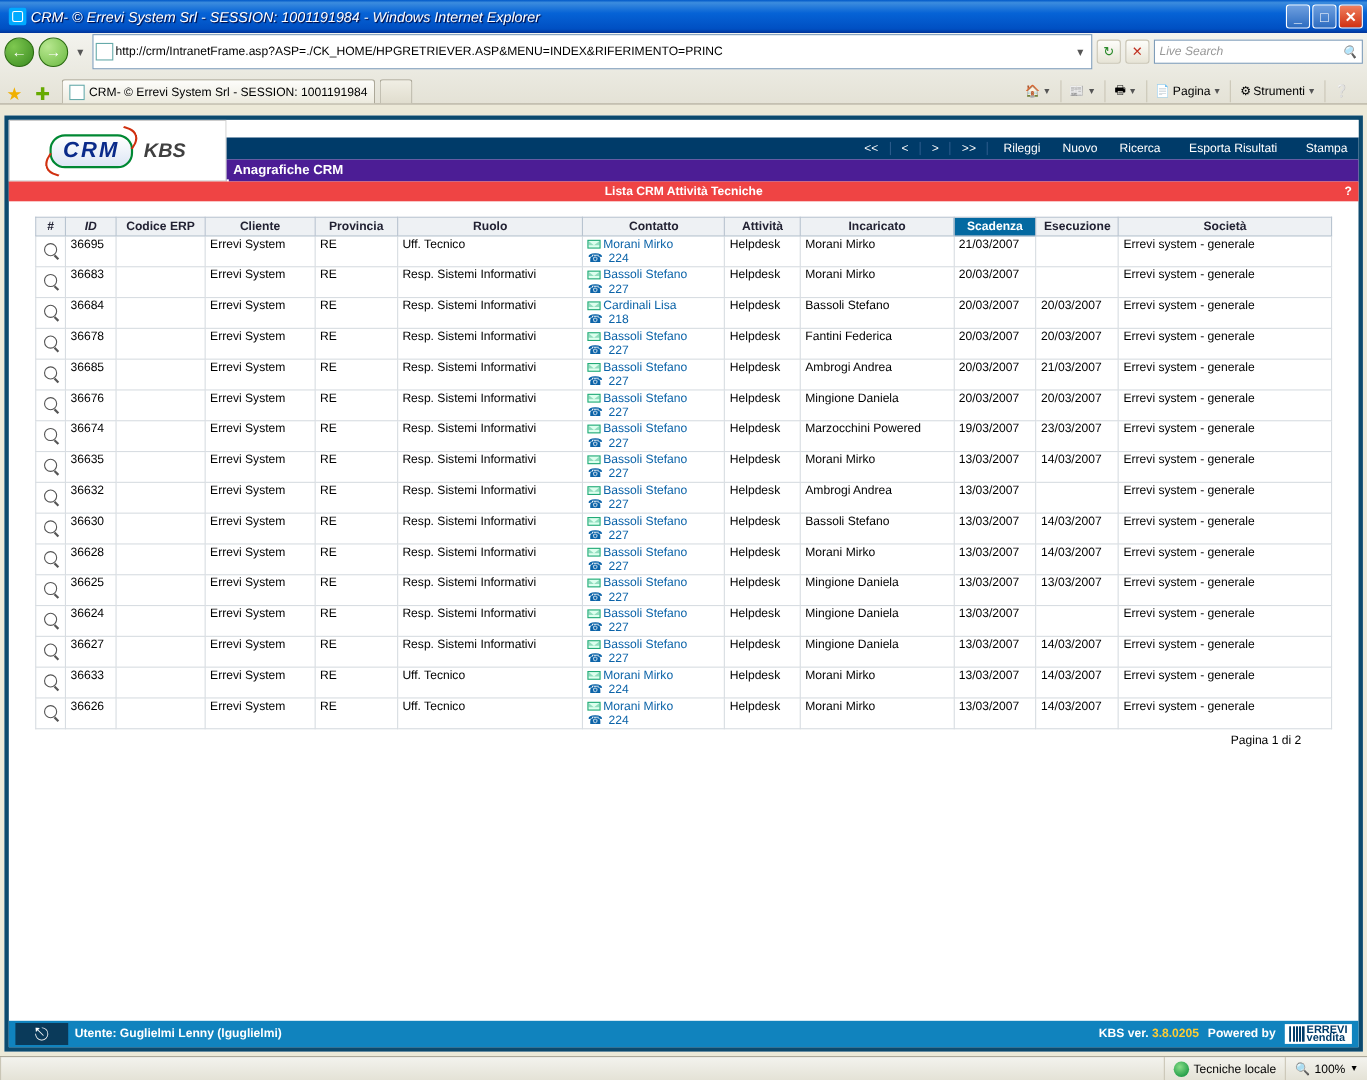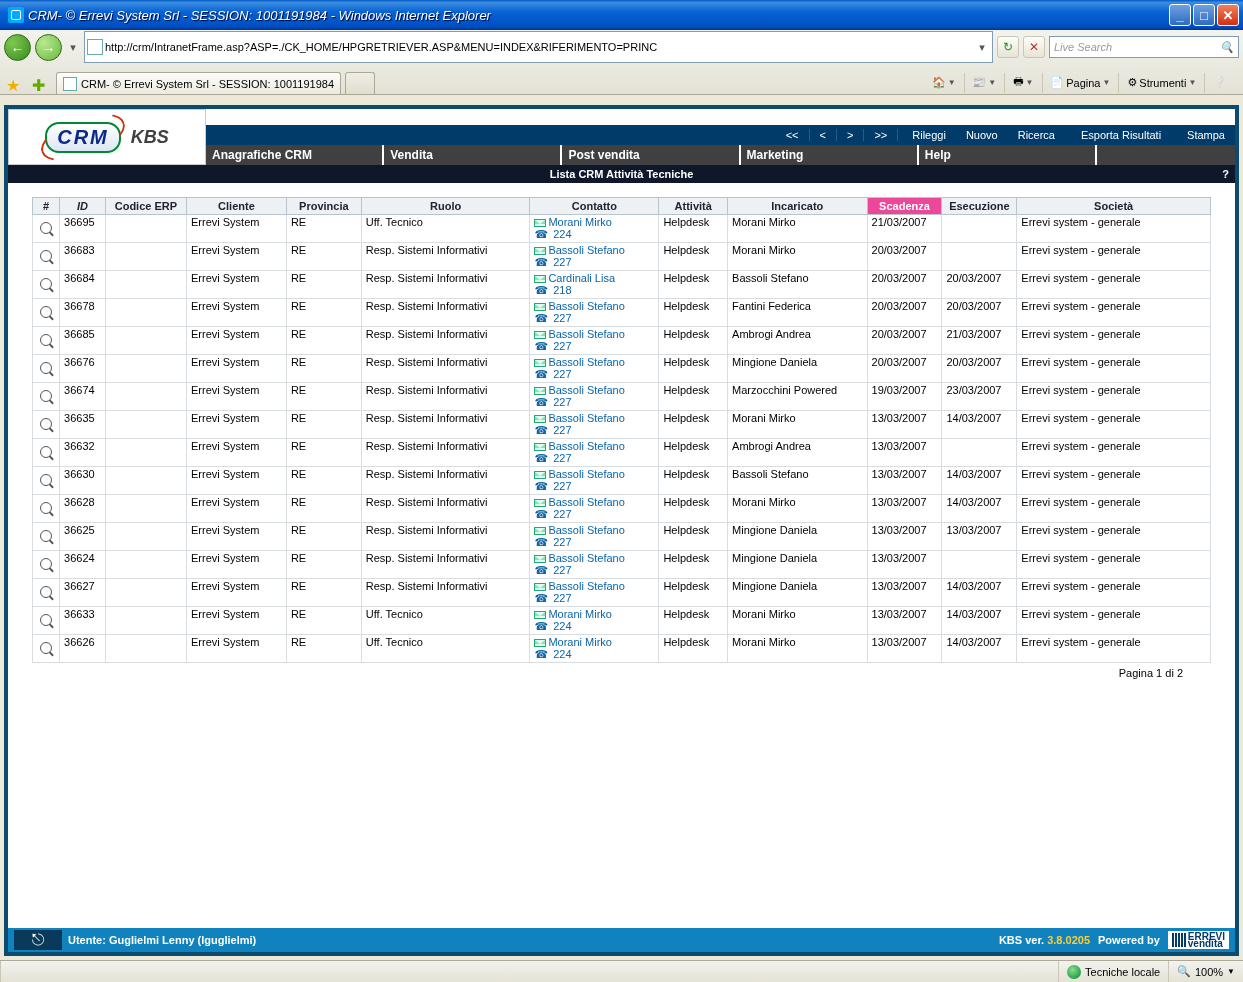--- a/index.html
+++ b/index.html
@@ -50,33 +50,33 @@
 .kbs { font-weight:bold; font-size:18px; color:#404040; font-style:italic; margin-left:6px; }
 
 .headerright { flex:1; display:flex; flex-direction:column; }
 .actionbar { height: 20px; background: #003b69; color: #fff; display: flex; align-items: center; justify-content: flex-end; font-size: 11px; }
 .actionbar .navset { display:flex; gap:0; margin-right:4px; }
 .actionbar .navset span { padding: 0 10px; border-right:1px solid #2a5a8a; cursor:pointer; }
 .actionbar .act { padding: 0 10px; cursor:pointer; }
 .actionbar .act.wide { padding: 0 16px; }
 .whitebar { height: 16px; background:#fff; }
 
-.menubar { height: 20px; background: #404040; display: flex; }
+.menubar { height: 20px; background: #4c1d95; display: flex; flex-direction: column; }
 .menubar .mitem { flex: 1; border-left: 2px solid #fff; color: #fff; font-weight: bold; font-size: 12px; padding: 2px 6px; display:flex; align-items:center; cursor:pointer; }
 .menubar .mitem:first-child { border-left:none; }
 .menubar .spacer { width: 140px; border-left:2px solid #fff; }
 
-.listhead { height: 18px; background: #0f172a; color: #fff; font-weight: bold; font-size: 11px; display: flex; align-items: center; justify-content: center; position:relative; }
+.listhead { height: 18px; background: #ef4444; color: #fff; font-weight: bold; font-size: 11px; display: flex; align-items: center; justify-content: center; position:relative; }
 .listhead .q { position:absolute; right:6px; }
 
 
 .tablewrap { flex:1; padding: 14px 24px 4px 24px; overflow:auto; }
 table.data { border-collapse: collapse; width: 100%; font-size: 11px; }
 table.data th { background: #eef1f4; border: 1px solid #b8c4d0; padding: 2px 4px; font-weight: bold; color:#223; text-align:center; height:16px; white-space:nowrap; }
-table.data th.sorted { background: #ec4899; color: #fff; }
+table.data th.sorted { background: #0369a1; color: #fff; }
 table.data td { border: 1px solid #d8dde2; padding: 1px 4px; vertical-align: top; background:#fff; height:15px; }
 table.data tr.row td:first-child { text-align:center; vertical-align:middle; }
 .mag-icon { display:inline-block; width:12px; height:12px; border:1.5px solid #555; border-radius:50%; position:relative; }
 .mag-icon::after { content:""; position:absolute; width:5px; height:1.5px; background:#555; bottom:-2px; right:-3px; transform:rotate(45deg); }
 .contact-name { color: #0b63a8; }
 .contact-mail { display:inline-block; width:12px; height:8px; border:1px solid #2a7; background:#dfe; margin-right:2px; vertical-align:middle; position:relative; }
 .contact-mail::before { content:""; position:absolute; left:0; right:0; top:0; border-top:4px solid transparent; border-left:5px solid #2a7; border-right:5px solid #2a7; height:0; opacity:.4; }
 .phone-icon { color:#0b63a8; margin-right:2px; }
 .ext { color:#0b63a8; }
 

